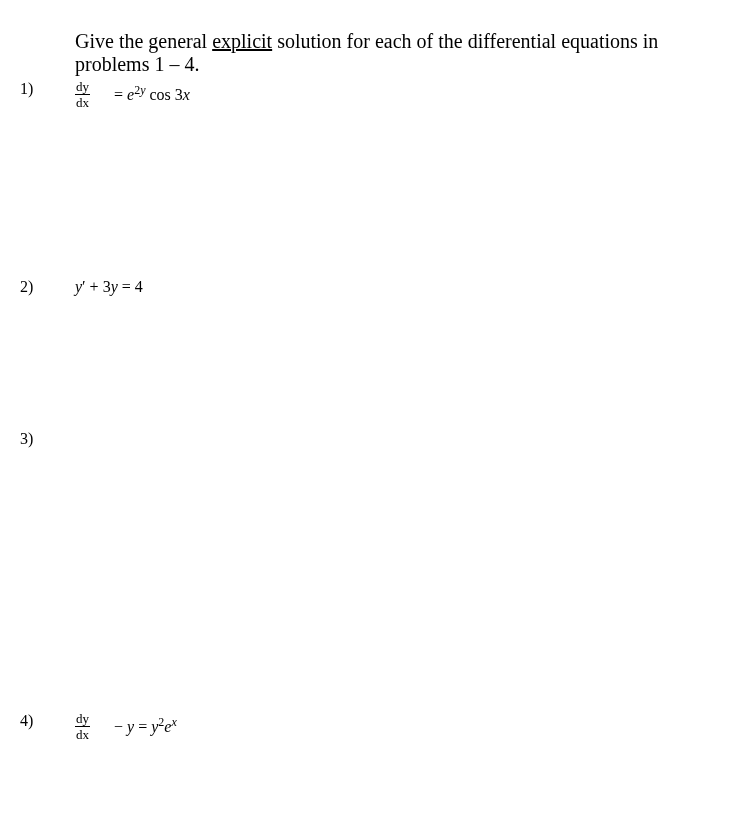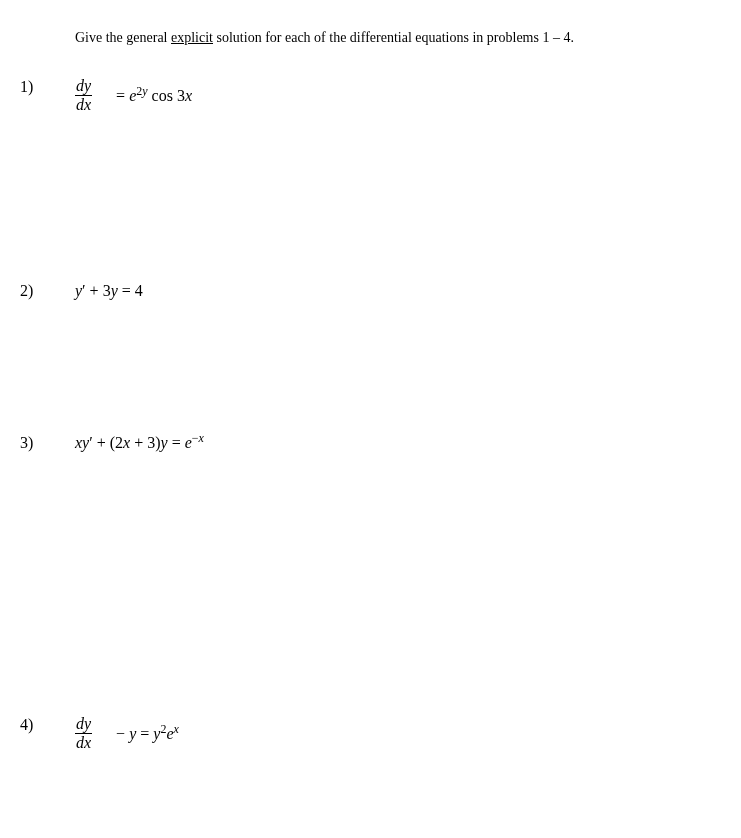--- a/index.html
+++ b/index.html
@@ -7,22 +7,21 @@
       font-size: 16px;
       margin: 0;
       padding: 30px 20px 30px 20px;
       color: #000;
       background: #fff;
       width: 741px;
       box-sizing: border-box;
     }
     .instructions {
       margin-left: 55px;
-      margin-bottom: 28px;
-      font-size: 14px;
+      font-size: 20px;
     }
     .underline {
       text-decoration: underline;
     }
     .problem-row {
       display: flex;
       align-items: flex-start;
     }
     .problem-number {
       width: 55px;
@@ -40,22 +39,21 @@
     .spacer-2 {
       height: 130px;
     }
     .spacer-3 {
       height: 260px;
     }
     .fraction {
       display: inline-block;
       vertical-align: middle;
       text-align: center;
-      font-style: italic;
-      font-size: 16px;
+      font-size: 13px;
       line-height: 1;
     }
     .fraction .num {
       display: block;
       border-bottom: 1px solid #000;
       padding: 0 1px 1px 1px;
     }
     .fraction .den {
       display: block;
       padding: 1px 1px 0 1px;
@@ -90,21 +88,20 @@
 
 <div class="problem-row">
   <div class="problem-number">2)</div>
   <div class="problem-equation"><span class="math-italic">y</span>′ + 3<span class="math-italic">y</span> = 4</div>
 </div>
 
 <div class="spacer-2"></div>
 
 <div class="problem-row">
   <div class="problem-number">3)</div>
-  <div class="problem-equation"><span class="math-italic">xy</span>′ + (2<span class="math-italic">x</span> + 3)<span class="math-italic">y</span> = <span class="math-italic">e</span><sup>−<span class="math-italic">x</span></sup></div>
 </div>
 
 <div class="spacer-3"></div>
 
 <div class="problem-row">
   <div class="problem-number">4)</div>
   <div class="problem-equation"><span class="fraction"><span class="num">dy</span><span class="den">dx</span></span> <span class="eq-text">− <span class="math-italic">y</span> = <span class="math-italic">y</span><sup>2</sup><span class="math-italic">e</span><sup><span class="math-italic">x</span></sup></span></div>
 </div>
 
 </body></html>

